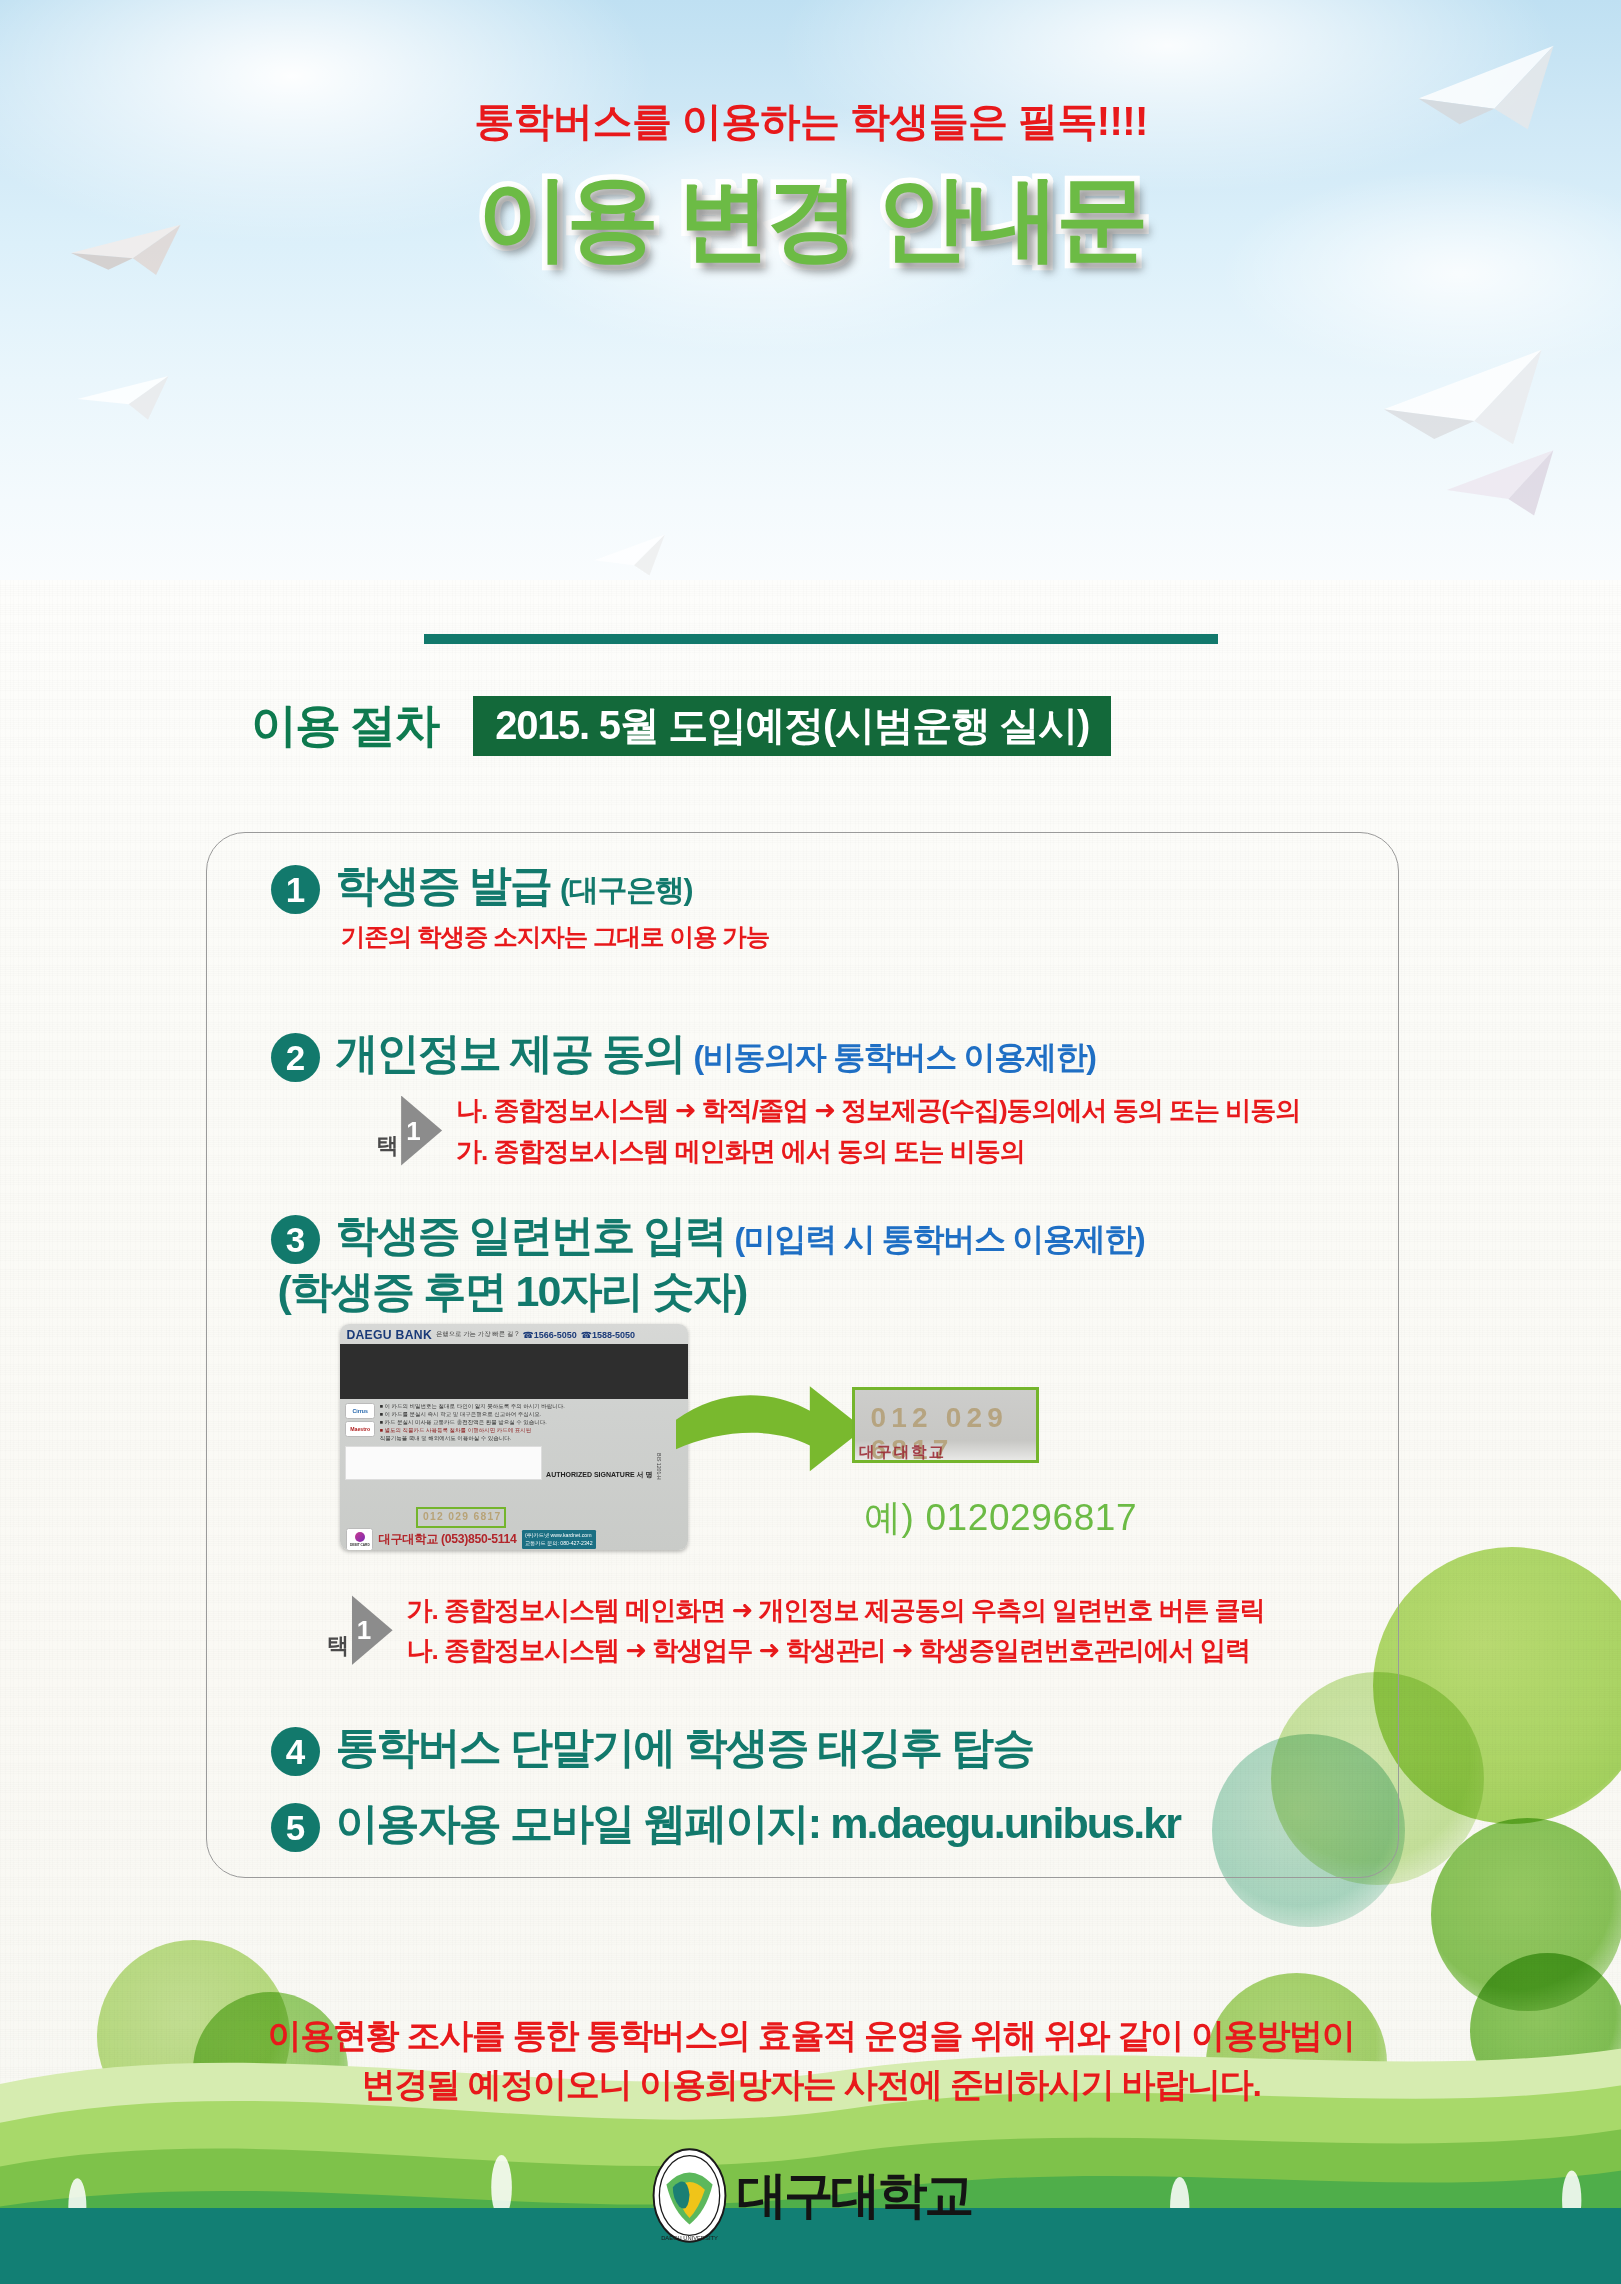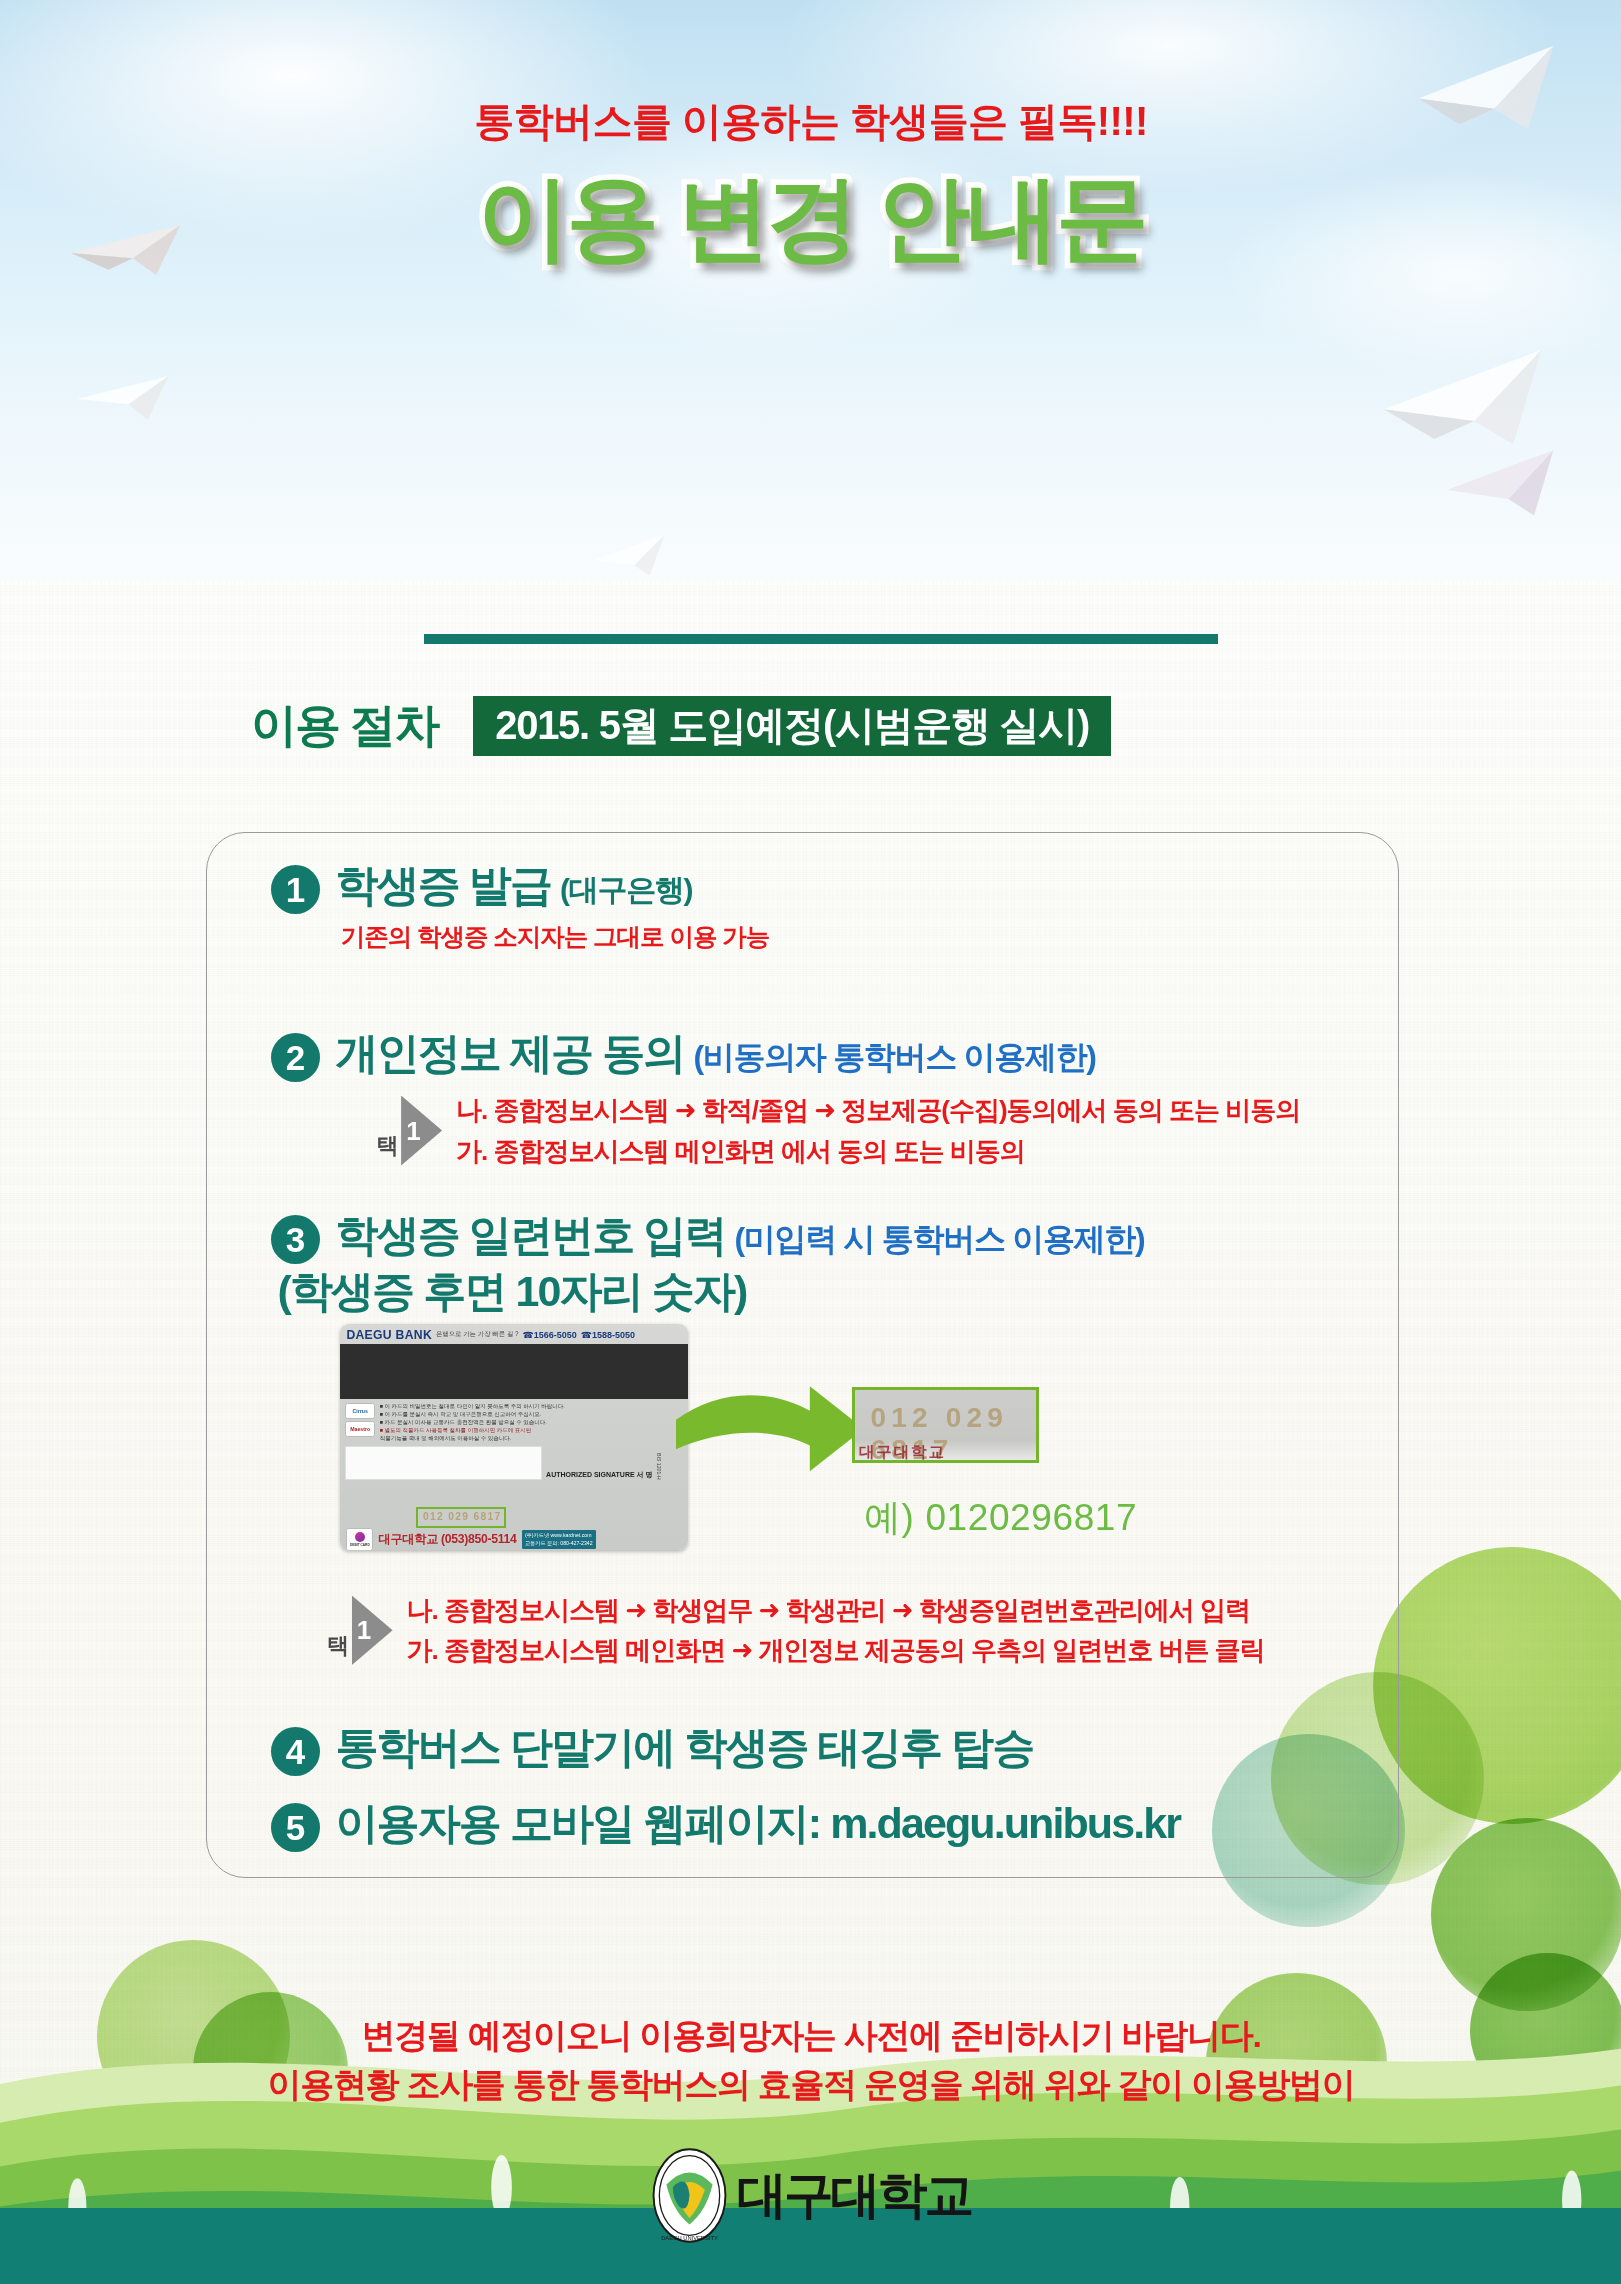--- a/index.html
+++ b/index.html
@@ -357,38 +357,38 @@
   <div class="example">예) 0120296817</div>
 
   <div style="position:absolute;left:327px;top:1590px;display:flex;align-items:center;gap:14px;">
     <div class="pick">
       <span class="pick-txt">택</span>
       <span class="pick-tri">
           <span>1</span>
         </span>
     </div>
     <div>
+      <div class="abline">가. 종합정보시스템 메인화면 ➜ 개인정보 제공동의 우측의 일련번호 버튼 클릭</div>
       <div class="abline">나. 종합정보시스템 ➜ 학생업무 ➜ 학생관리 ➜ 학생증일련번호관리에서 입력</div>
-      <div class="abline">가. 종합정보시스템 메인화면 ➜ 개인정보 제공동의 우측의 일련번호 버튼 클릭</div>
     </div>
   </div>
 
   <div class="step" style="left:271px;top:1723px;">
     <div class="circnum">4</div>
     <div class="step-main" style="margin-left:15.5px;">통학버스 단말기에 학생증 태깅후 탑승</div>
   </div>
 
   <div class="step" style="left:271px;top:1799px;">
     <div class="circnum">5</div>
     <div class="step-main" style="margin-left:15.5px;">이용자용 모바일 웹페이지: m.daegu.unibus.kr</div>
   </div>
 
   <div class="notice">
+    <div>이용현황 조사를 통한 통학버스의 효율적 운영을 위해 위와 같이 이용방법이</div>
     <div>변경될 예정이오니 이용희망자는 사전에 준비하시기 바랍니다.</div>
-    <div>이용현황 조사를 통한 통학버스의 효율적 운영을 위해 위와 같이 이용방법이</div>
   </div>
 
   <div class="logo-row">
     <svg width="77" height="97" viewBox="0 0 120 150">
       <ellipse cx="60" cy="75" rx="56" ry="72" fill="#ffffff" stroke="#1a1a1a" stroke-width="3"></ellipse>
       <ellipse cx="60" cy="75" rx="47" ry="62" fill="#ffffff" stroke="#1a1a1a" stroke-width="2"></ellipse>
       <path d="M24,58 Q60,20 96,58 Q86,100 60,120 Q34,100 24,58 Z" fill="#5cb85c"></path>
       <path d="M38,66 Q60,42 84,66 Q74,96 60,110 Q46,96 38,66 Z" fill="#f0c419"></path>
       <path d="M34,62 Q56,40 60,74 Q58,104 44,92 Q34,80 34,62 Z" fill="#1b7f74"></path>
       <text x="60" y="144" font-size="9" text-anchor="middle" fill="#1a1a1a" font-family="'Liberation Sans',sans-serif">DAEGU UNIVERSITY</text>

